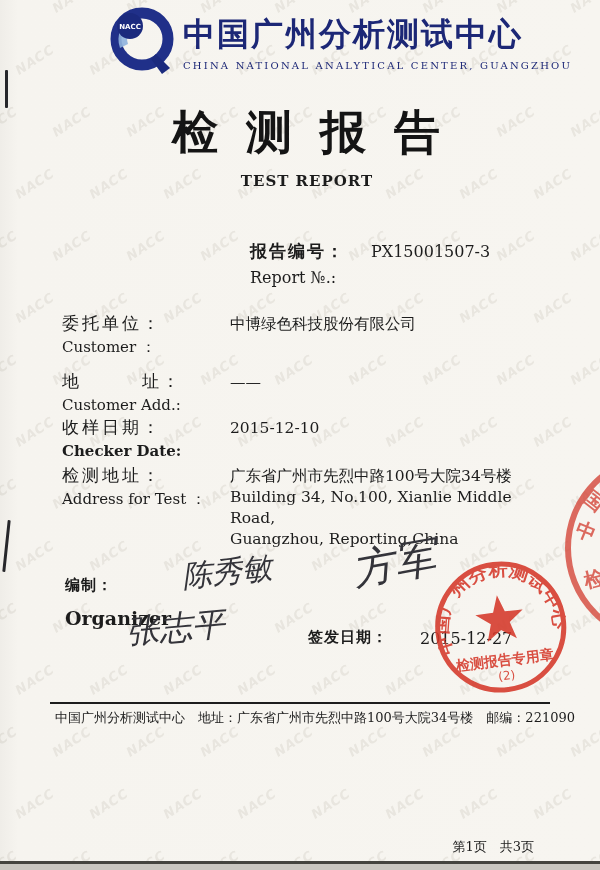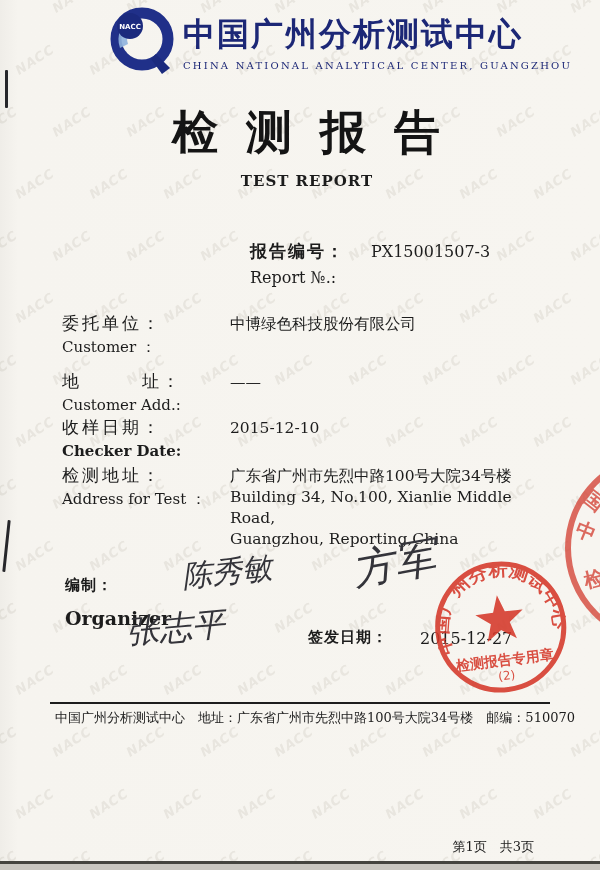--- a/index.html
+++ b/index.html
@@ -301,20 +301,20 @@
     <svg width="200" height="200" viewBox="0 0 200 200">
       <circle cx="108" cy="100" r="92" fill="none" stroke="#d5473a" stroke-width="6"></circle>
       <text x="30" y="52" font-size="20" font-weight="bold" fill="#d5473a" transform="rotate(38 30 52)" font-family="DejaVu Sans, sans-serif">国</text>
       <text x="22" y="86" font-size="20" font-weight="bold" fill="#d5473a" transform="rotate(22 22 86)" font-family="DejaVu Sans, sans-serif">中</text>
       <text x="34" y="140" font-size="20" font-weight="bold" fill="#d5473a" transform="rotate(-14 34 140)" font-family="DejaVu Sans, sans-serif">检</text>
     </svg>
   </div>
 
   <div class="sep-line"></div>
   <div class="footer-text">
-    <div class="f1">中国广州分析测试中心　地址：广东省广州市先烈中路100号大院34号楼　邮编：510070</div>
+    <div class="f1">中国广州分析测试中心　地址：广东省广州市先烈中路100号大院34号楼　邮编：221090</div>
   </div>
 
   <div class="page-num">第1页　共3页</div>
   <div class="scan-bottom"></div>
   <div class="scan-below"></div>
 
 </div>
 
 </body></html>

